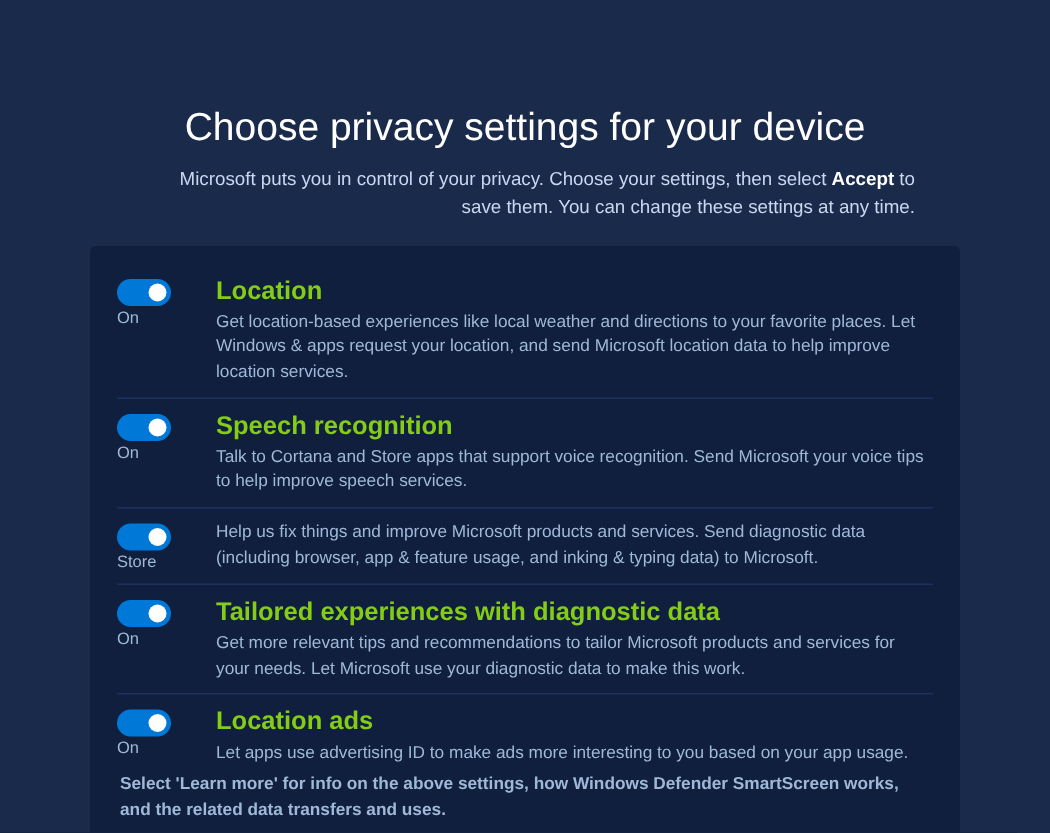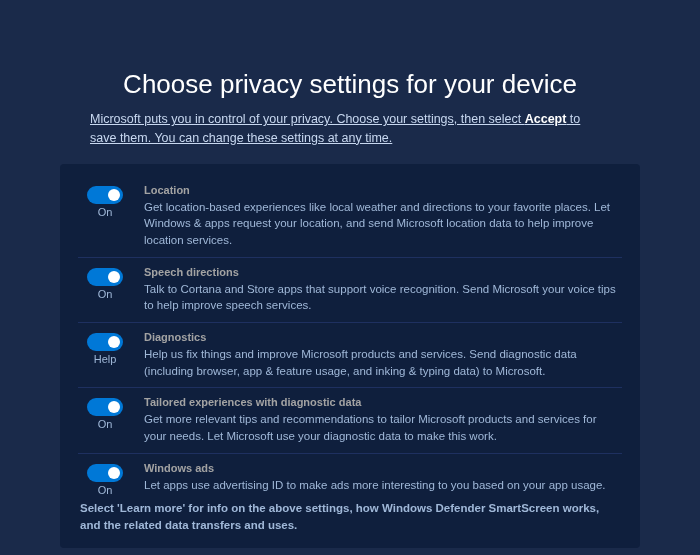--- a/index.html
+++ b/index.html
@@ -29,26 +29,25 @@
     .page-title {
       font-size: 26px;
       font-weight: 300;
       text-align: center;
       color: #fff;
       margin-bottom: 10px;
     }
 
     .page-subtitle {
       font-size: 12.5px;
-      text-align: left;
+      text-align: right;
       color: #c8d8f0;
       line-height: 1.5;
       margin-bottom: 16px;
       max-width: 520px;
-      text-decoration: underline;
     }
 
     .page-subtitle strong {
       font-weight: 700;
       color: #fff;
     }
 
     .settings-panel {
       background: #0f1f3d;
       border-radius: 4px;
@@ -65,21 +64,21 @@
     }
 
     .setting-row:last-child {
       border-bottom: none;
       padding-bottom: 0;
     }
 
     .toggle-area {
       display: flex;
       flex-direction: column;
-      align-items: center;
+      align-items: flex-start;
       min-width: 54px;
       margin-right: 12px;
       padding-top: 2px;
     }
 
     .toggle {
       width: 36px;
       height: 18px;
       background: #0078d7;
       border-radius: 10px;
@@ -103,23 +102,23 @@
       font-size: 11px;
       color: #a0b8d8;
       margin-top: 2px;
     }
 
     .setting-content {
       flex: 1;
     }
 
     .setting-title {
-      font-size: 11px;
+      font-size: 17px;
       font-weight: 700;
-      color: #a3a3a3;
+      color: #84cc16;
       margin-bottom: 3px;
     }
 
     .setting-desc {
       font-size: 11.5px;
       color: #a0b8d8;
       line-height: 1.45;
     }
 
     .footer-note {
@@ -181,51 +180,50 @@
             <div class="setting-title">Location</div>
             <div class="setting-desc">Get location-based experiences like local weather and directions to your favorite places.  Let Windows &amp; apps request your location, and send Microsoft location data to help improve location services.</div>
           </div>
         </div>
         <div class="setting-row">
           <div class="toggle-area">
             <div class="toggle"></div>
             <span class="toggle-label">On</span>
           </div>
           <div class="setting-content">
-            <div class="setting-title">Speech directions</div>
+            <div class="setting-title">Speech recognition</div>
             <div class="setting-desc">Talk to Cortana and Store apps that support voice recognition.  Send Microsoft your voice tips to help improve speech services.</div>
           </div>
         </div>
         <div class="setting-row">
           <div class="toggle-area">
             <div class="toggle"></div>
-            <span class="toggle-label">Help</span>
-          </div>
-          <div class="setting-content">
-            <div class="setting-title">Diagnostics</div>
+            <span class="toggle-label">Store</span>
+          </div>
+          <div class="setting-content">
             <div class="setting-desc">Help us fix things and improve Microsoft products and services.  Send diagnostic data (including browser, app &amp; feature usage, and inking &amp; typing data) to Microsoft.</div>
           </div>
         </div>
         <div class="setting-row">
           <div class="toggle-area">
             <div class="toggle"></div>
             <span class="toggle-label">On</span>
           </div>
           <div class="setting-content">
             <div class="setting-title">Tailored experiences with diagnostic data</div>
             <div class="setting-desc">Get more relevant tips and recommendations to tailor Microsoft products and services for your needs. Let Microsoft use your diagnostic data to make this work.</div>
           </div>
         </div>
         <div class="setting-row">
           <div class="toggle-area">
             <div class="toggle"></div>
             <span class="toggle-label">On</span>
           </div>
           <div class="setting-content">
-            <div class="setting-title">Windows ads</div>
+            <div class="setting-title">Location ads</div>
             <div class="setting-desc">Let apps use advertising ID to make ads more interesting to you based on your app usage.</div>
           </div>
         </div>
       </div>
 
     <p class="footer-note">Select 'Learn more' for info on the above settings, how Windows Defender SmartScreen works, and the related data transfers and uses.</p>
   </div>
 
   <div class="button-row">
     <button class="btn btn-learn">Learn more</button>

